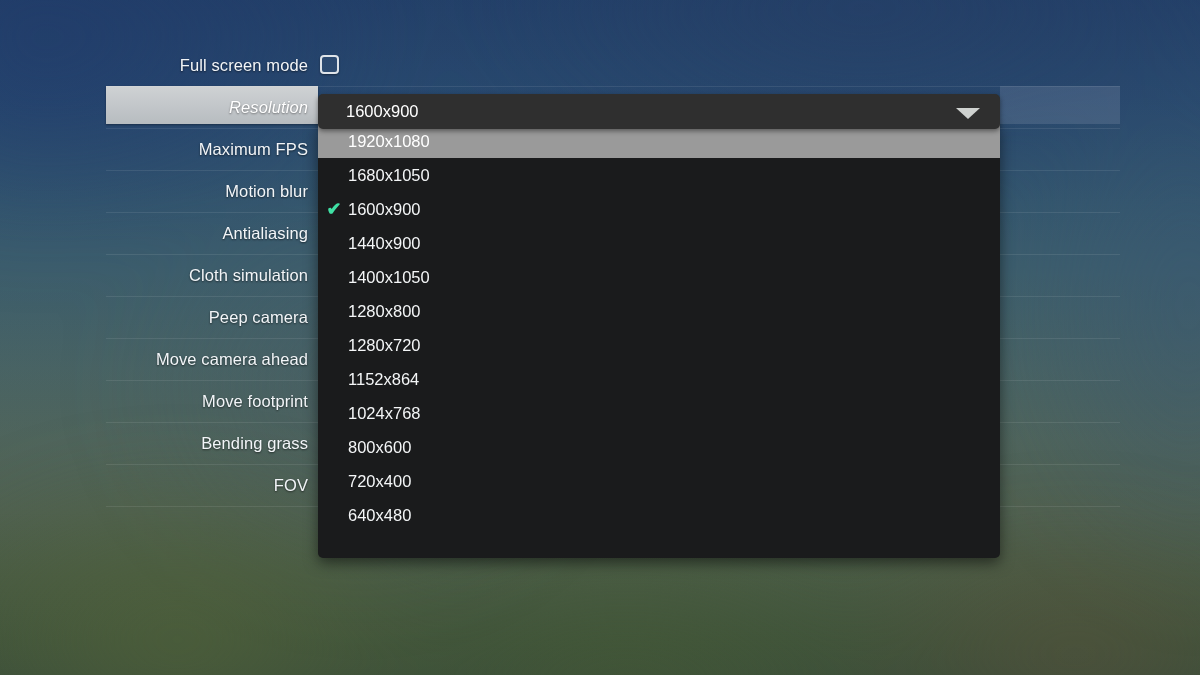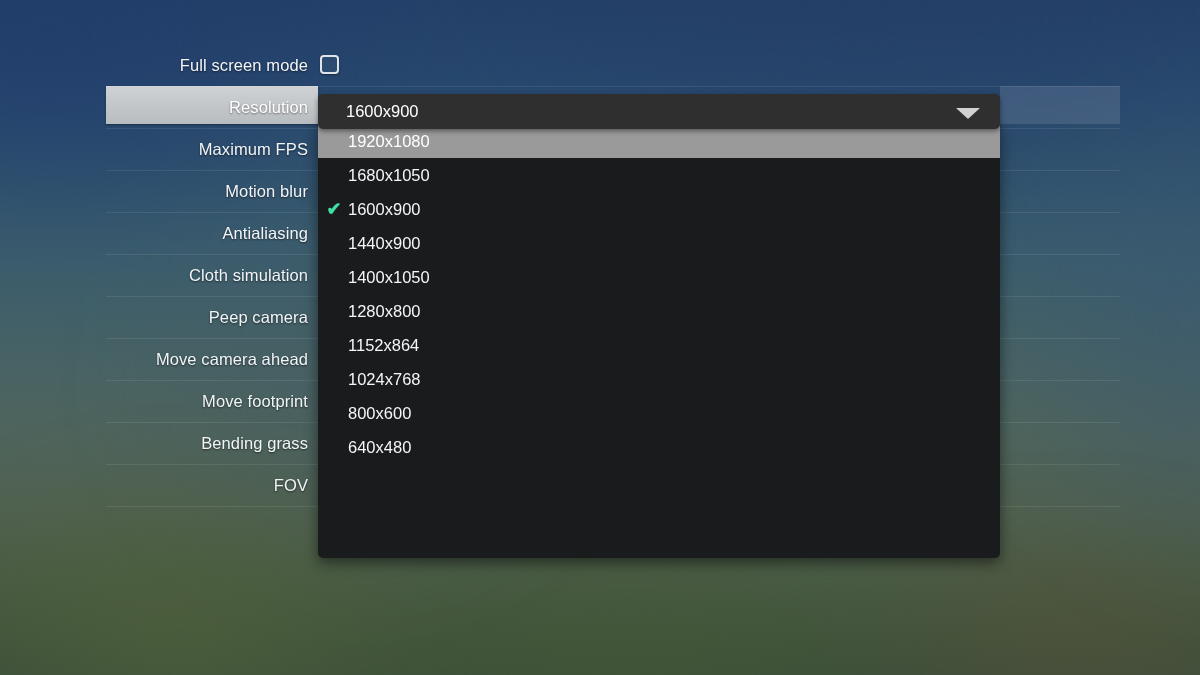--- a/index.html
+++ b/index.html
@@ -97,20 +97,21 @@
     font-size: 16.5px;
     letter-spacing: 0.1px;
     text-shadow: 0 1px 2px rgba(0,0,0,0.55);
     white-space: nowrap;
   }
 
   
   .row.selected .row-label {
     color: #ffffff;
     text-shadow: 0 1px 2px rgba(0,0,0,0.45);
+    font-style: italic;
   }
   .sel-bg {
     position: absolute;
     left: 0;
     top: 0;
     width: 212px;
     height: 38px;
     background: linear-gradient(to bottom, #cfd2d4 0%, #c3c7ca 50%, #b7bcc0 100%);
     box-shadow: 0 1px 2px rgba(0,0,0,0.35);
   }
@@ -275,19 +276,21 @@
     <span class="combo-arrow"></span>
   </div>
 
   <div id="resolution-dropdown">
       <div class="opt hovered"><span>1920x1080</span></div>
       <div class="opt"><span>1680x1050</span></div>
       <div class="opt"><span class="opt-check">✔</span><span>1600x900</span></div>
       <div class="opt"><span>1440x900</span></div>
       <div class="opt"><span>1400x1050</span></div>
       <div class="opt"><span>1280x800</span></div>
+      <div class="opt"><span>1280x720</span></div>
       <div class="opt"><span>1152x864</span></div>
       <div class="opt"><span>1024x768</span></div>
       <div class="opt"><span>800x600</span></div>
+      <div class="opt"><span>720x400</span></div>
       <div class="opt"><span>640x480</span></div>
     </div>
 
 </div>
 
 </body></html>

